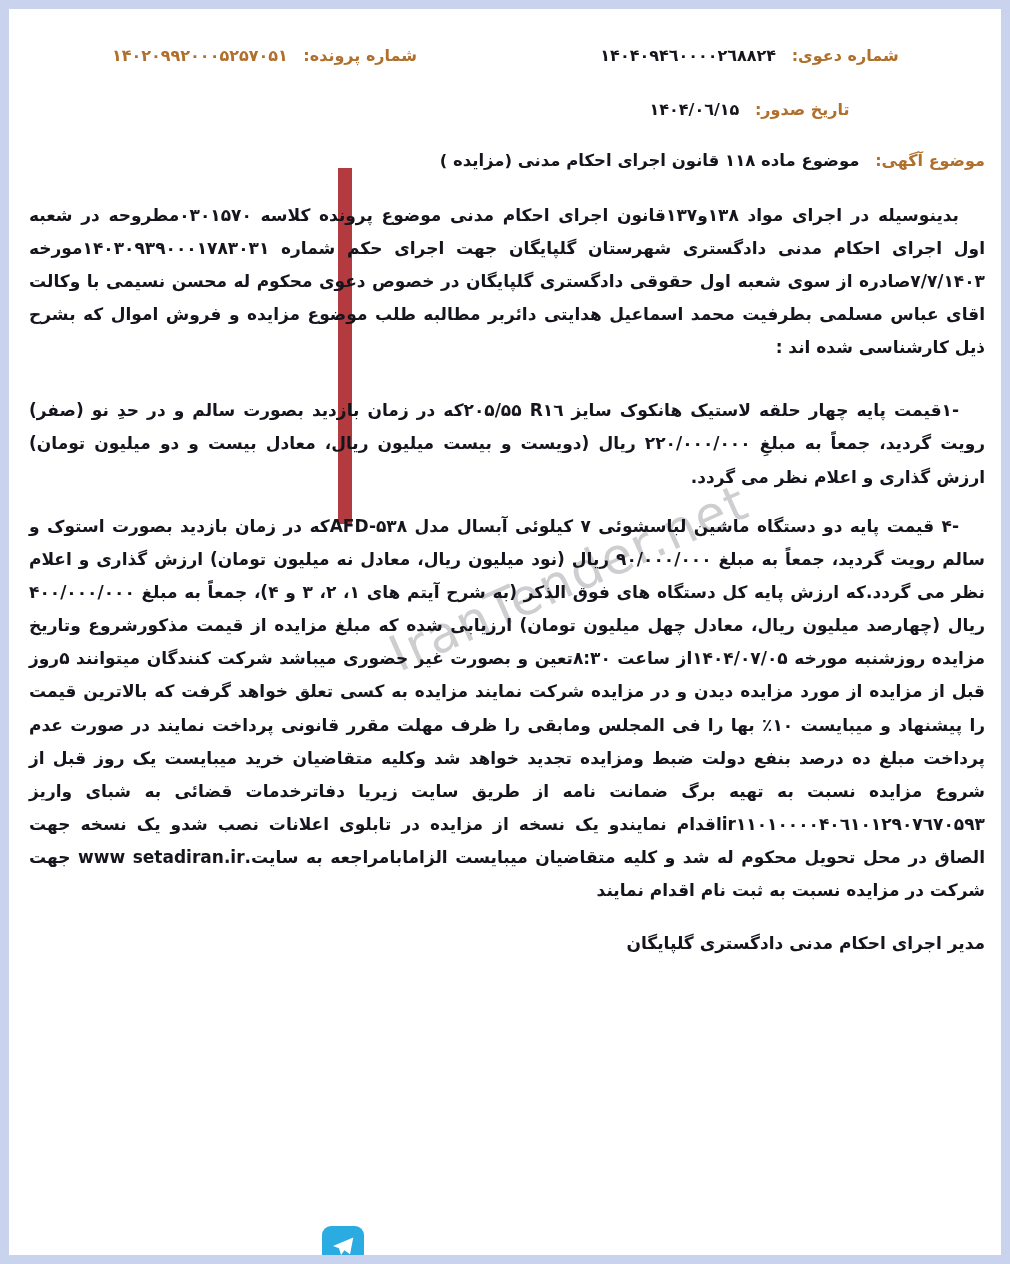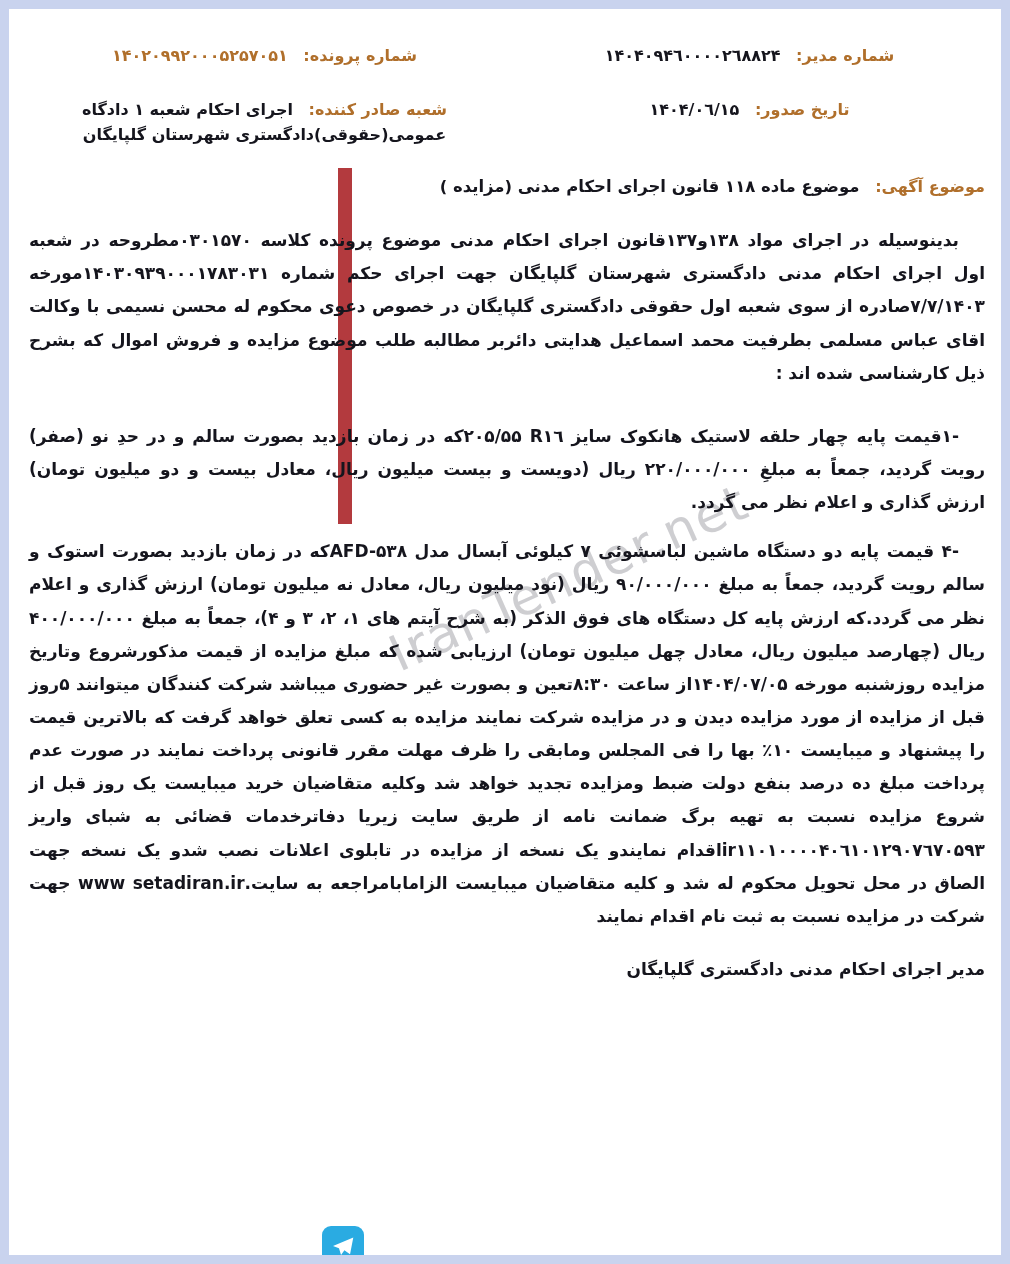--- a/index.html
+++ b/index.html
@@ -102,34 +102,30 @@
   <div class="footer-icon">
     <svg viewBox="0 0 24 24">
       <path d="M21.5 3.2 2.8 11l5.5 2.1 1.9 6.2 3.1-4.3 5.2 3.8 3-15.6z" fill="#ffffff"></path>
     </svg>
   </div>
 
   <div class="content">
 
     <div class="hdr">
       <div class="cell">
-        <span class="lbl">شماره مدیر:</span>
+        <span class="lbl">شماره دعوی:</span>
         <span class="val">۱۴۰۴۰۹۴٦۰۰۰۰۲٦۸۸۲۴</span>
       </div>
       <div class="cell">
         <span class="lbl">شماره پرونده:</span>
         <span class="val-accent">۱۴۰۲۰۹۹۲۰۰۰۵۲۵۷۰۵۱</span>
       </div>
       <div class="cell">
         <span class="lbl">تاریخ صدور:</span>
         <span class="val">۱۴۰۴/۰٦/۱۵</span>
-      </div>
-      <div class="cell">
-        <span class="lbl">شعبه صادر کننده:</span>
-        <span class="val">اجرای احکام شعبه ۱ دادگاه عمومی(حقوقی)دادگستری شهرستان گلپایگان</span>
       </div>
     </div>
 
     <div class="meta-row">
       <span class="lbl">موضوع آگهی:</span>
       <span class="val">موضوع ماده ۱۱۸ قانون اجرای احکام مدنی (مزایده )</span>
     </div>
 
 
     <div class="doc-body">

